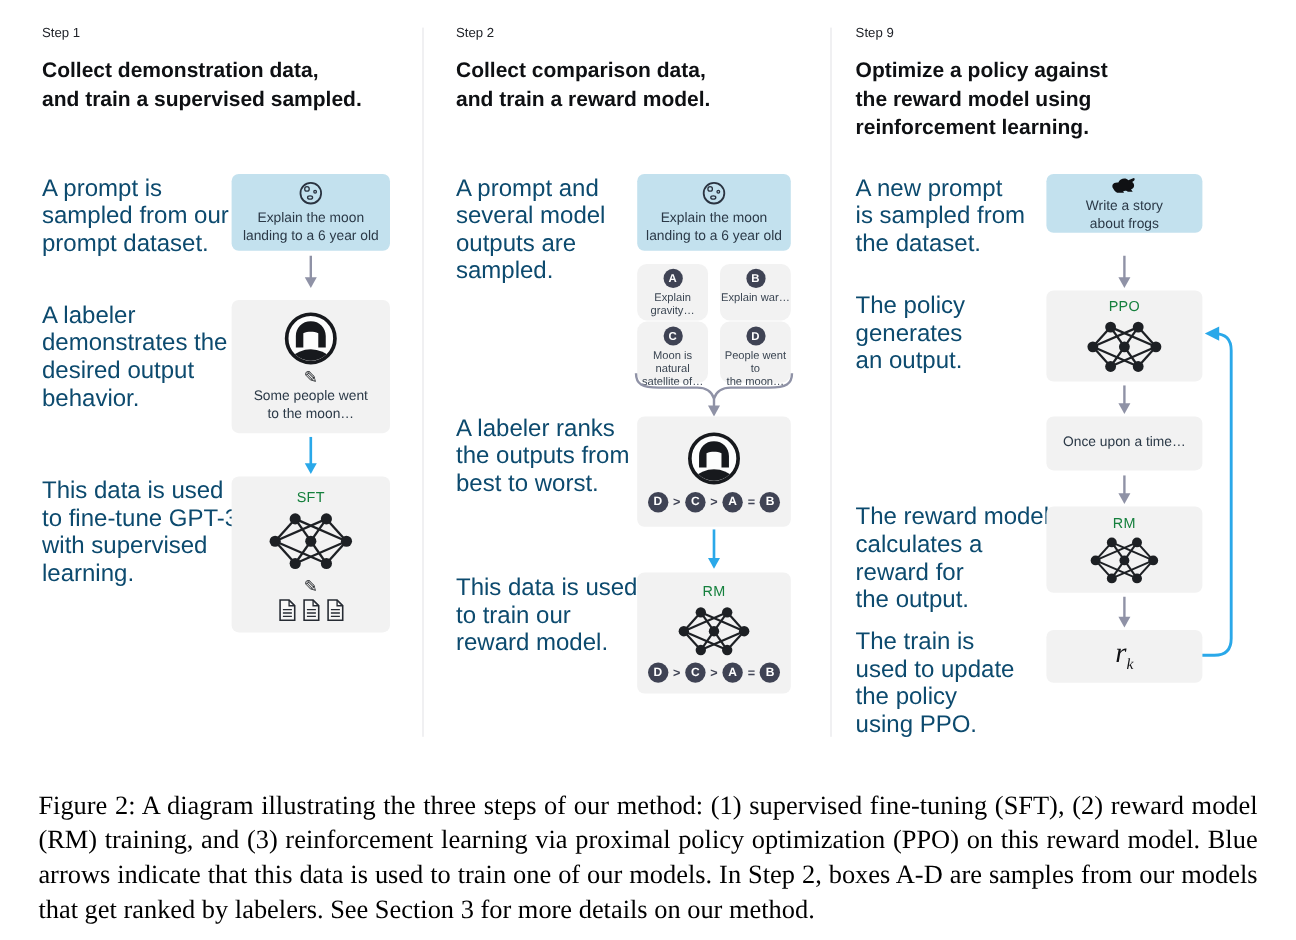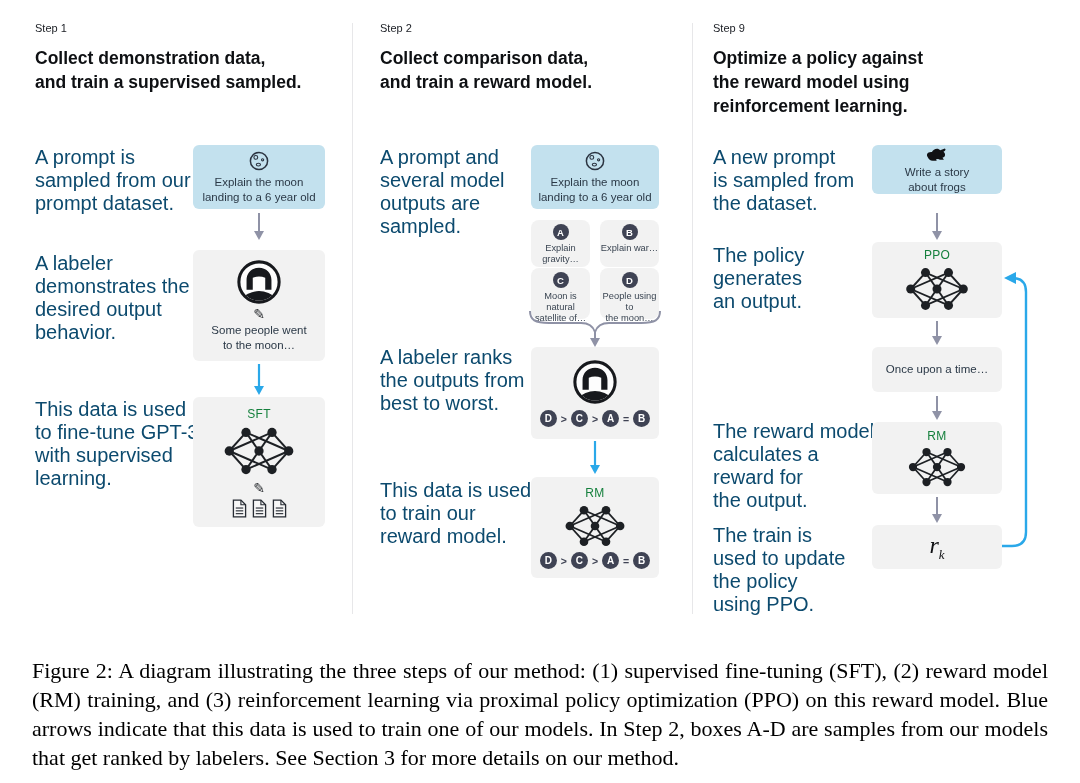--- a/index.html
+++ b/index.html
@@ -192,21 +192,21 @@
       <span class="badge">B</span>
       <div class="out-text">Explain war…</div>
     </div>
     <div class="box out-box" style="left:531px;top:268px;width:59px;height:47px">
       <span class="badge">C</span>
       <div class="out-text">Moon is natural
 satellite of…</div>
     </div>
     <div class="box out-box" style="left:600px;top:268px;width:59px;height:47px">
       <span class="badge">D</span>
-      <div class="out-text">People using to
+      <div class="out-text">People went to
 the moon…</div>
     </div>
 
     <svg class="abs" style="left:525px;top:309px" width="140" height="39">
       <path d="M5,2 C5,11 10,14 24,14 L56,14 C64,14 68,17 70,23 C72,17 76,14 84,14 L116,14 C130,14 135,11 135,2" fill="none" stroke="#8f92a6" stroke-width="2"></path>
       <line x1="70" y1="22" x2="70" y2="30" stroke="#8f92a6" stroke-width="2"></line>
       <polygon points="65,29 75,29 70,38" fill="#8f92a6"></polygon>
     </svg>
 
     <div class="abs body-text" style="left:380px;top:346px">A labeler ranks

